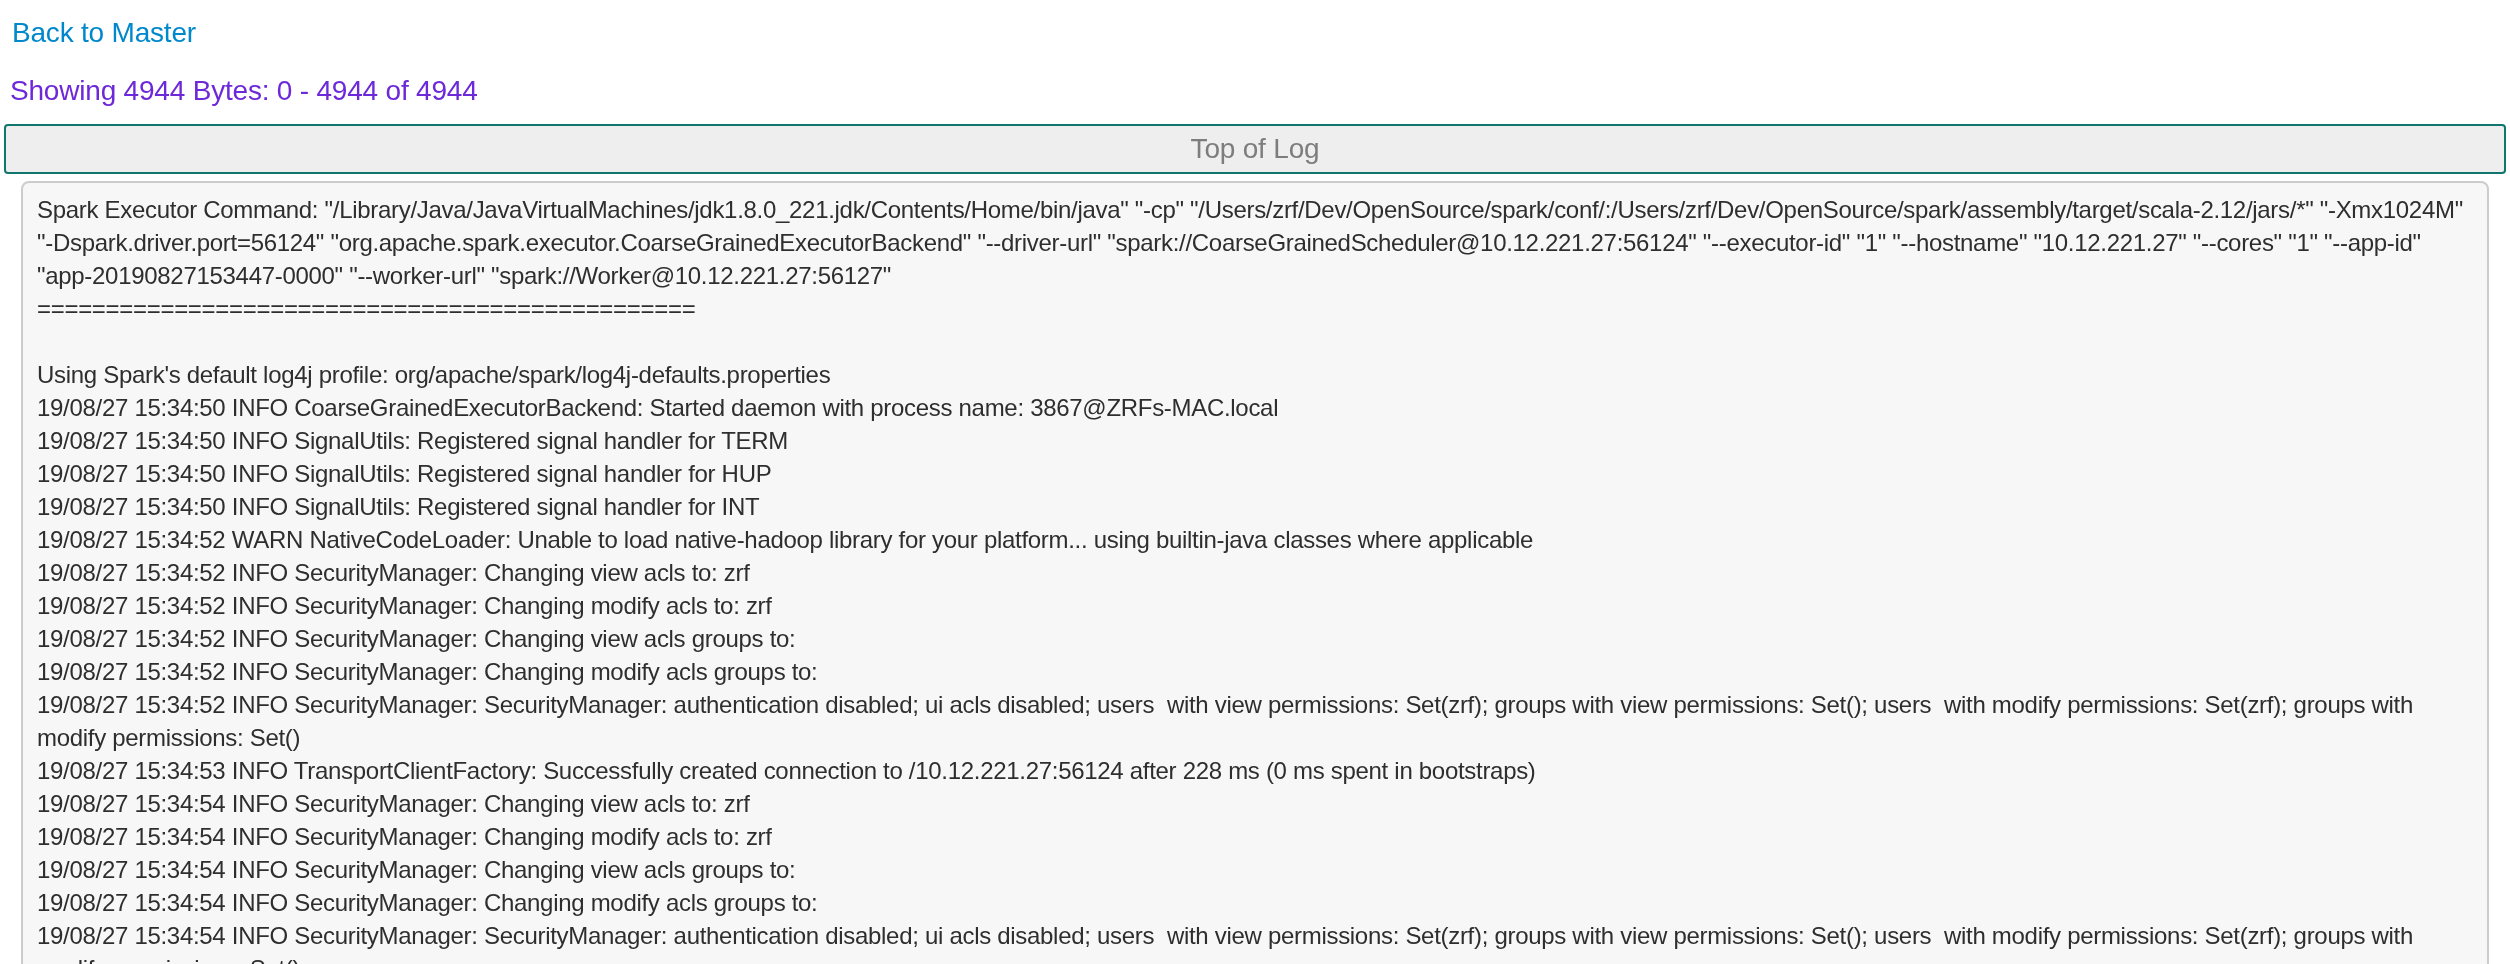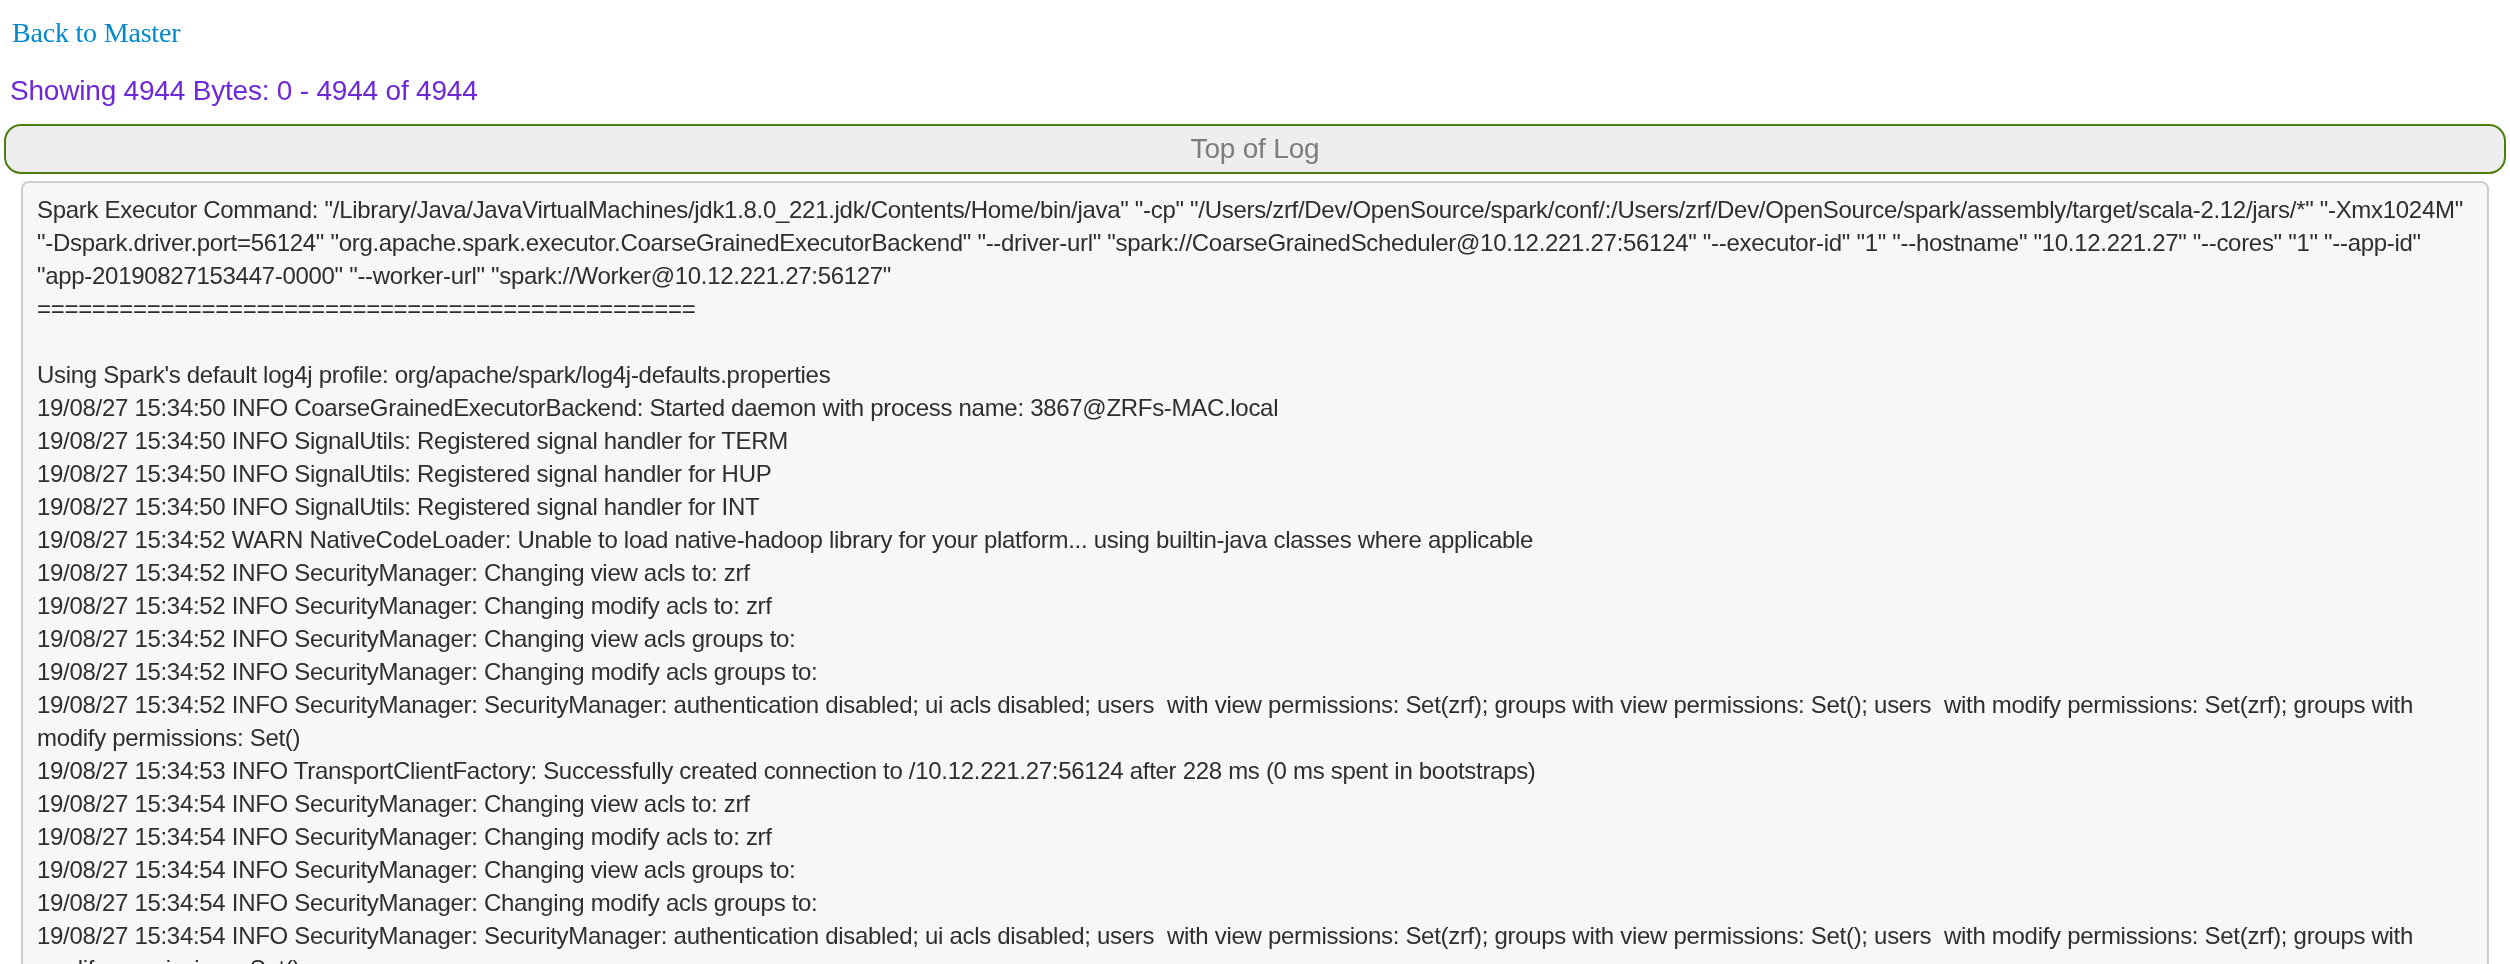--- a/index.html
+++ b/index.html
@@ -15,36 +15,35 @@
   .page { width: 2510px; height: 964px; position: relative; }
 
   .back-link {
     display: inline-block;
     margin: 16px 0 0 12px;
     font-size: 28px;
     line-height: 34px;
     color: #0088cc;
     text-decoration: none;
     letter-spacing: -0.2px;
-    font-family: Liberation Serif, serif;
   }
   .byte-range {
     margin: 24px 0 16px 10px;
     font-size: 28px;
     line-height: 34px;
     color: #6d28d9;
     letter-spacing: -0.2px;
   }
 
   .log-marker {
     margin: 0 4px;
     height: 50px;
     background: #eeeeee;
-    border: 2px solid #4d7c0f;
-    border-radius: 17px;
+    border: 2px solid #0f766e;
+    border-radius: 4px;
     text-align: center;
     font-size: 28px;
     line-height: 46px;
     color: #7d7d7d;
     letter-spacing: -0.2px;
   }
 
   .log-content {
     margin: 7px 21px 0 21px;
     height: 1150px;              

